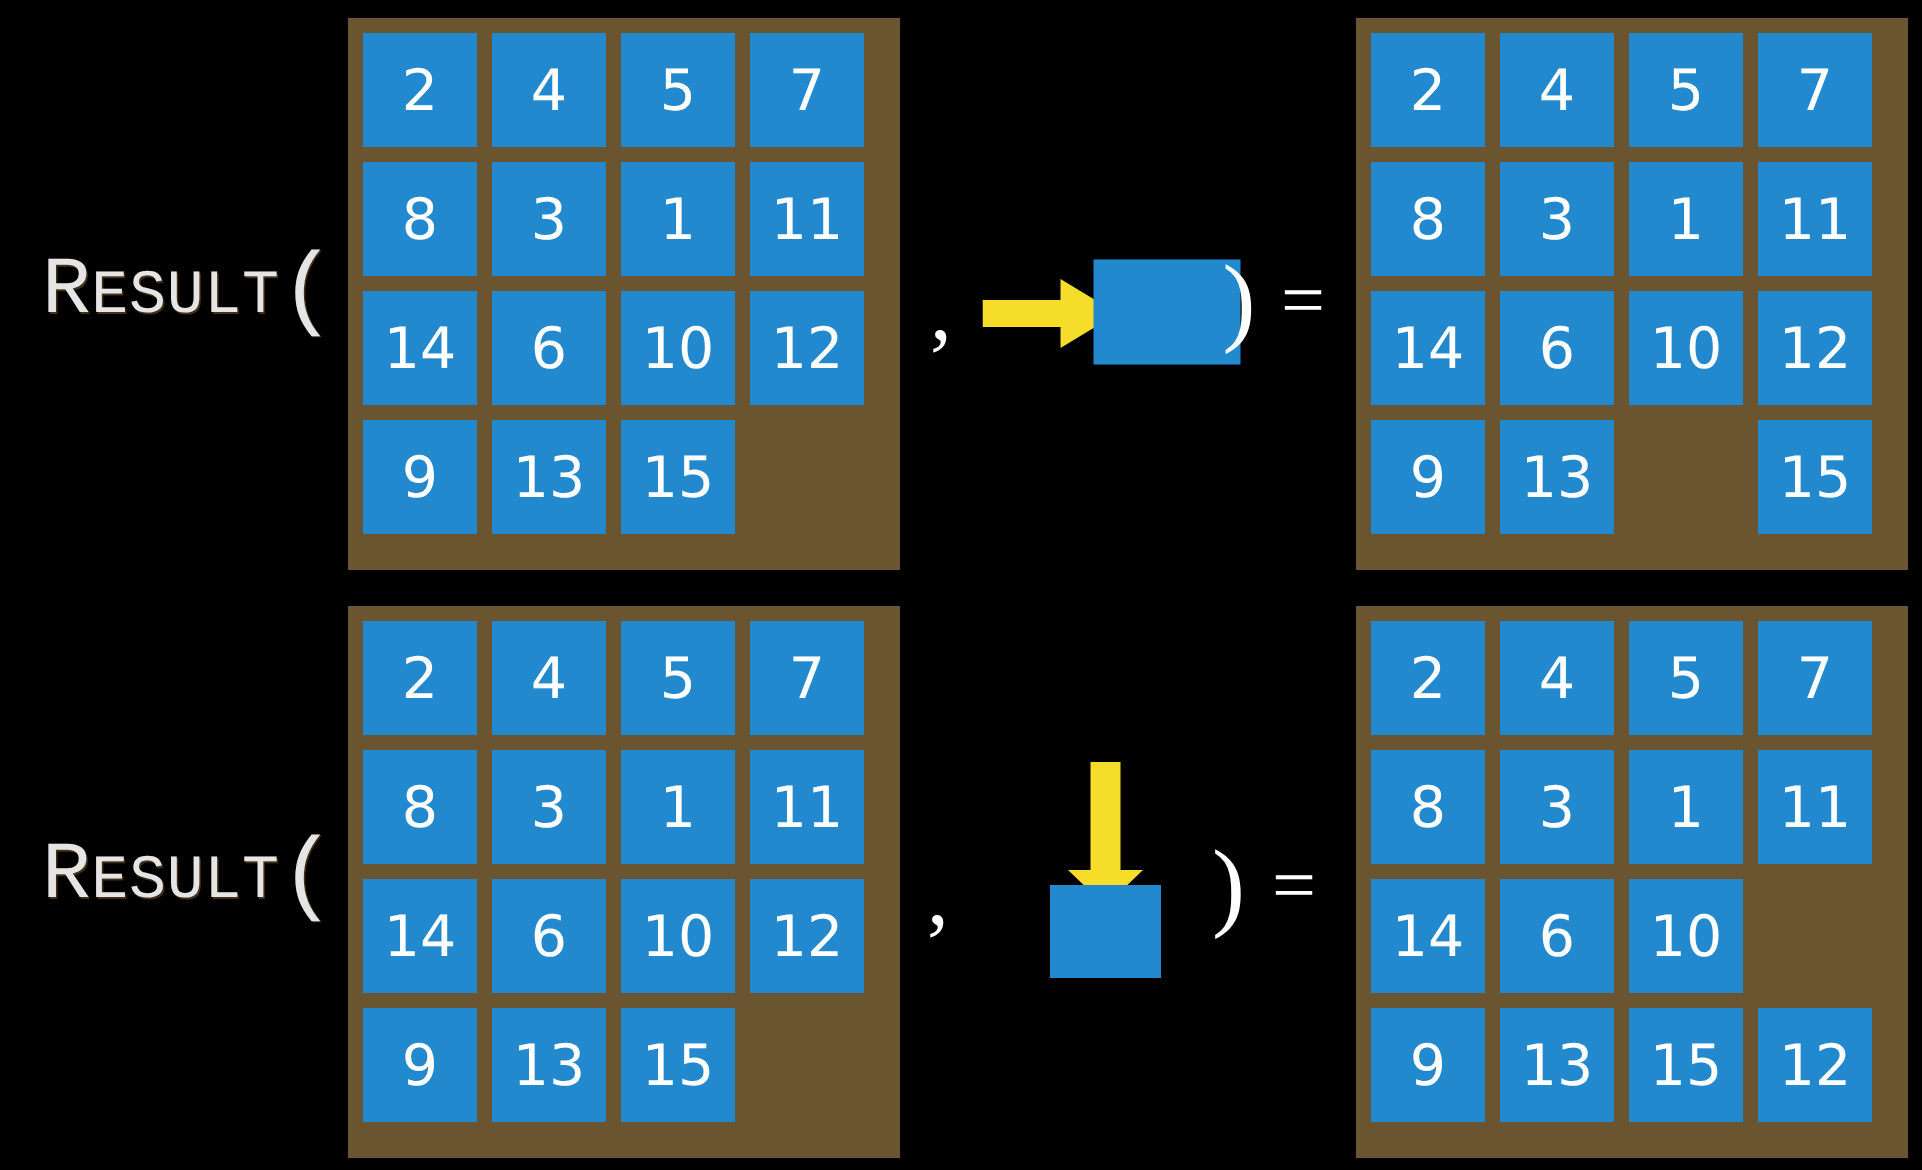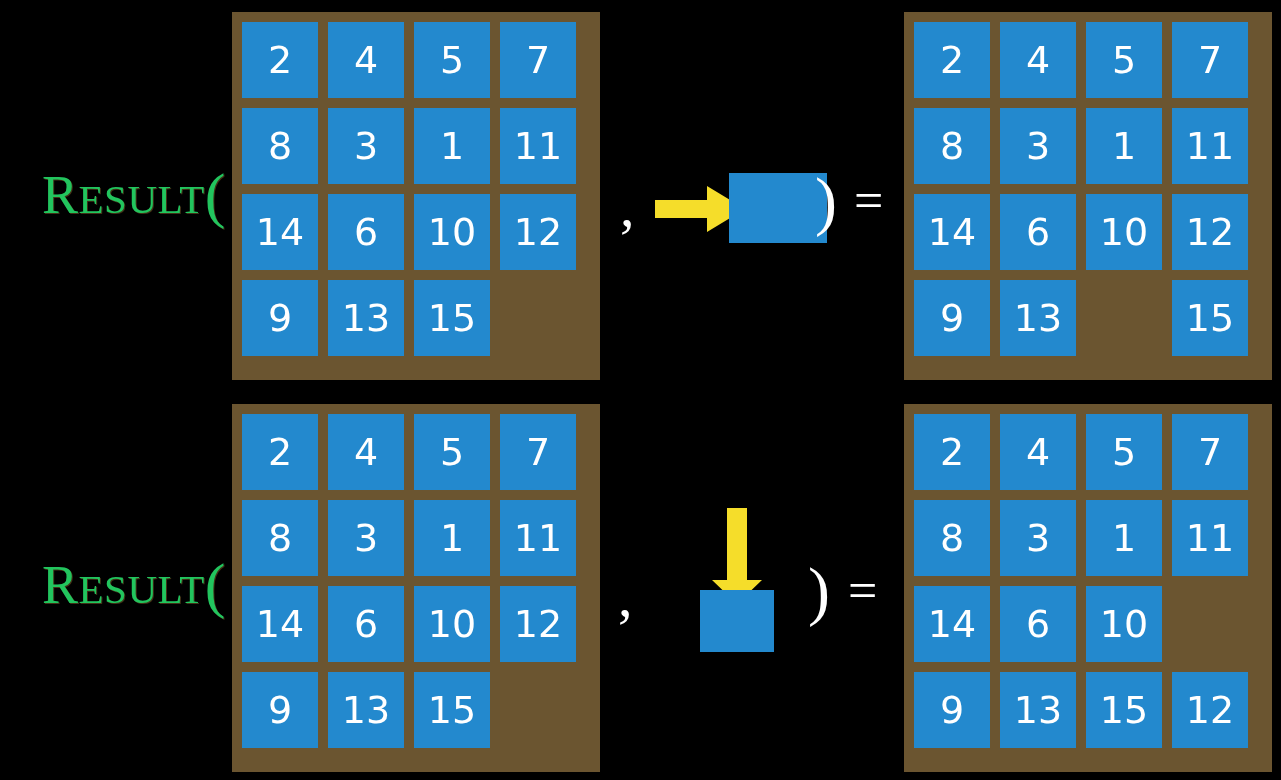--- a/index.html
+++ b/index.html
@@ -33,28 +33,27 @@
   }
   .row-top { top: 0; }
   .row-bottom { top: 390px; }
 
   
   .result-label {
     position: absolute;
     left: 28px;
     top: 50%;
     transform: translateY(-50%);
-    color: #22c55e;
-    font-family: Liberation Serif, serif;
+    color: #e5e5e5;
+    font-family: Liberation Mono, monospace;
     font-size: 54px;
     line-height: 1;
     white-space: nowrap;
     letter-spacing: 0.5px;
     text-shadow: 1px 1px 0 rgba(120,90,40,0.55);
-    margin-left: 14px;
   }
   .result-label .cap {
     font-size: 54px;
   }
   .result-label .smallcaps {
     font-size: 41px;
     letter-spacing: 0.5px;
   }
   .result-label .paren {
     font-size: 62px;

